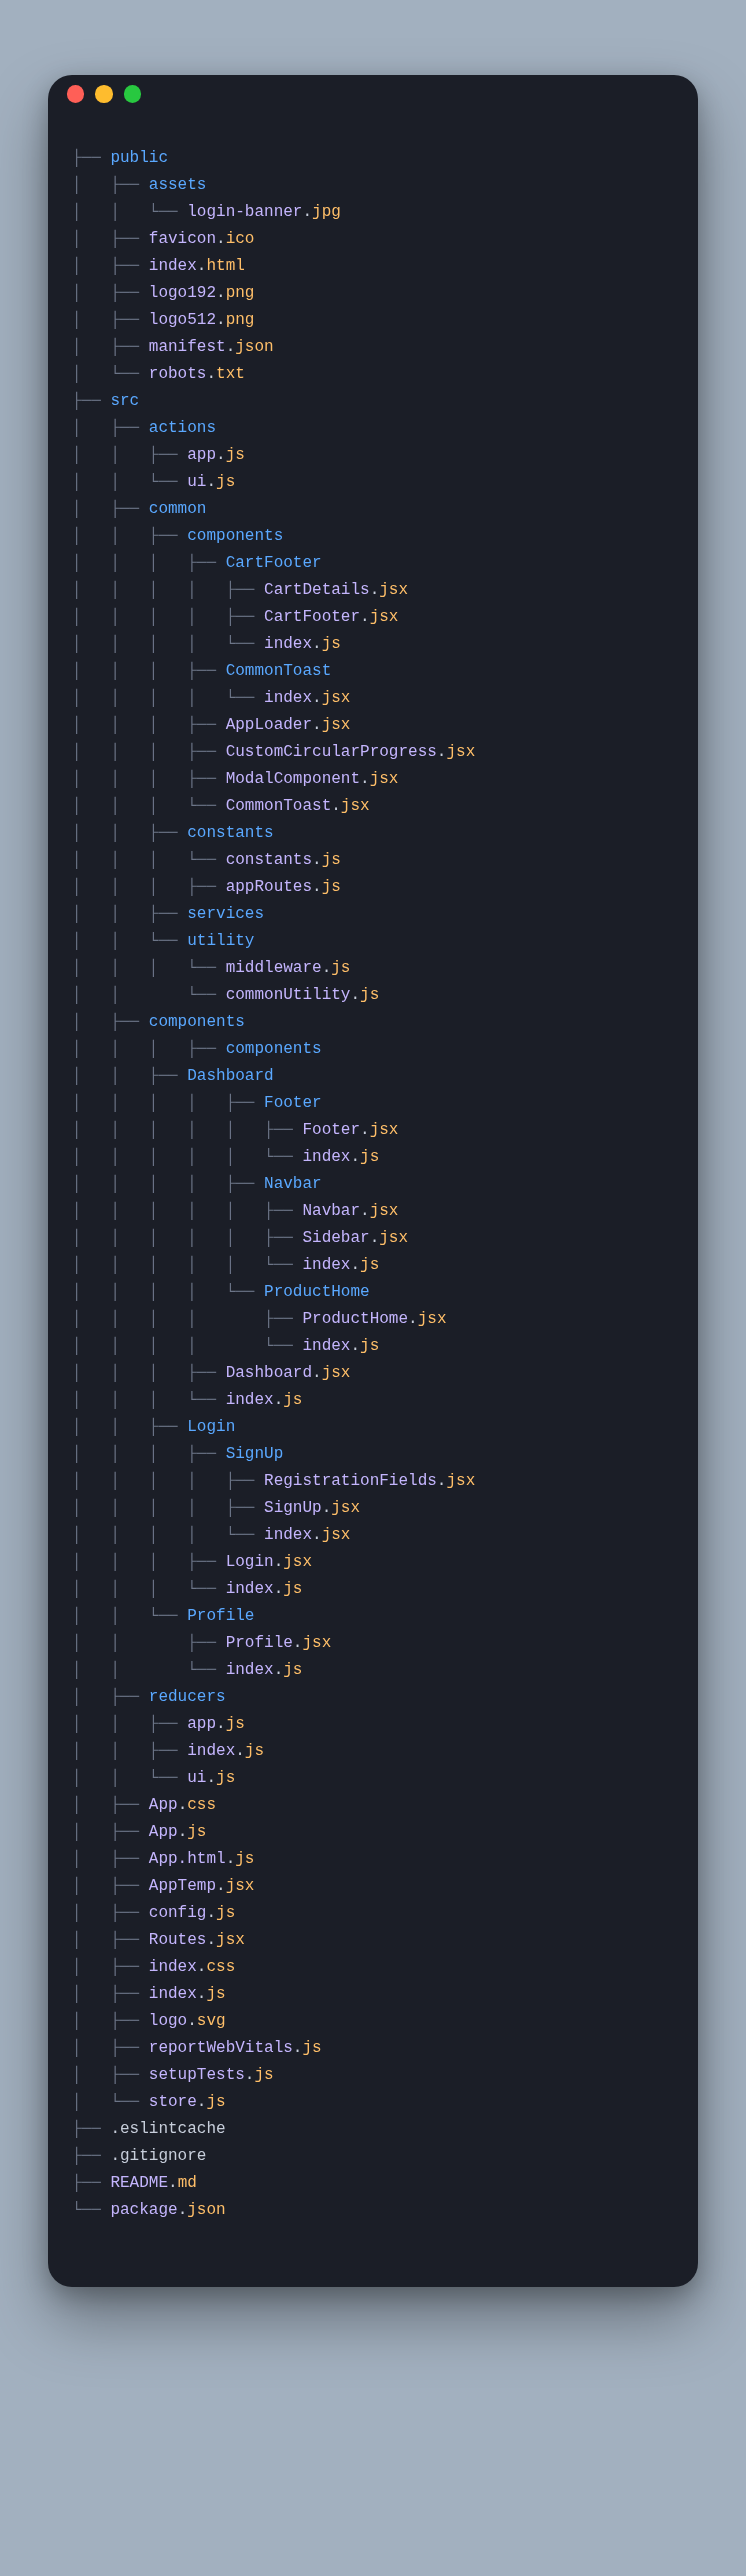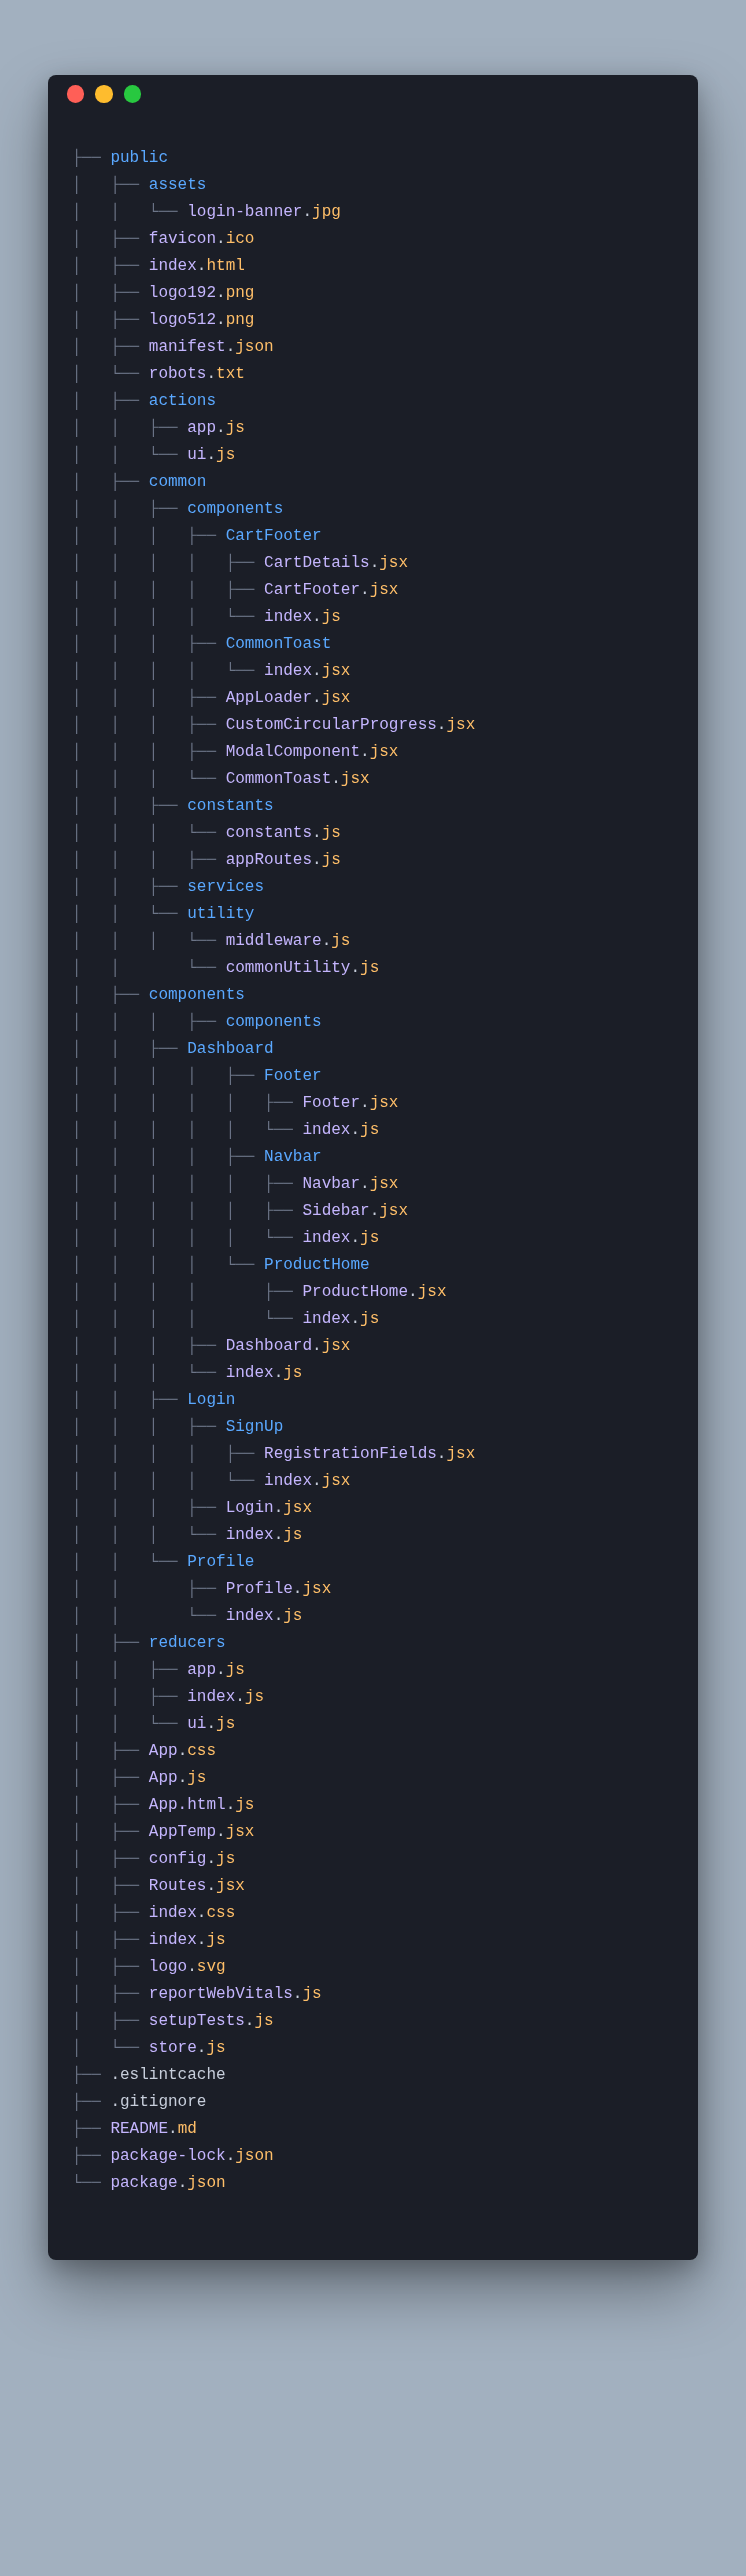--- a/index.html
+++ b/index.html
@@ -12,21 +12,21 @@
     width: 746px;
     min-height: 2576px;
     padding: 75px 48px 87px 48px;
     display: flex;
     justify-content: center;
     align-items: flex-start;
   }
   .terminal {
     width: 651px;
     background: #1b1e27;
-    border-radius: 8px;
+    border-radius: 24px;
     box-shadow: 0 32px 63px rgba(0,0,0,0.35), 0 8px 24px rgba(0,0,0,0.25);
     overflow: hidden;
     display: flex;
     flex-direction: column;
   }
   .titlebar {
     height: 38px;
     display: flex;
     align-items: center;
     padding-left: 19px;
@@ -73,20 +73,21 @@
     <div class="body" id="tree-body">
         <div class="line"><span class="tree">├── </span><span class="dir">public</span></div>
         <div class="line"><span class="tree">│   ├── </span><span class="dir">assets</span></div>
         <div class="line"><span class="tree">│   │   └── </span><span class="stem">login-banner</span><span class="dot-ext">.</span><span class="ext">jpg</span></div>
         <div class="line"><span class="tree">│   ├── </span><span class="stem">favicon</span><span class="dot-ext">.</span><span class="ext">ico</span></div>
         <div class="line"><span class="tree">│   ├── </span><span class="stem">index</span><span class="dot-ext">.</span><span class="ext">html</span></div>
         <div class="line"><span class="tree">│   ├── </span><span class="stem">logo192</span><span class="dot-ext">.</span><span class="ext">png</span></div>
         <div class="line"><span class="tree">│   ├── </span><span class="stem">logo512</span><span class="dot-ext">.</span><span class="ext">png</span></div>
         <div class="line"><span class="tree">│   ├── </span><span class="stem">manifest</span><span class="dot-ext">.</span><span class="ext">json</span></div>
         <div class="line"><span class="tree">│   └── </span><span class="stem">robots</span><span class="dot-ext">.</span><span class="ext">txt</span></div>
+        <div class="line"><span class="tree">├── </span><span class="dir">src</span></div>
         <div class="line"><span class="tree">│   ├── </span><span class="dir">actions</span></div>
         <div class="line"><span class="tree">│   │   ├── </span><span class="stem">app</span><span class="dot-ext">.</span><span class="ext">js</span></div>
         <div class="line"><span class="tree">│   │   └── </span><span class="stem">ui</span><span class="dot-ext">.</span><span class="ext">js</span></div>
         <div class="line"><span class="tree">│   ├── </span><span class="dir">common</span></div>
         <div class="line"><span class="tree">│   │   ├── </span><span class="dir">components</span></div>
         <div class="line"><span class="tree">│   │   │   ├── </span><span class="dir">CartFooter</span></div>
         <div class="line"><span class="tree">│   │   │   │   ├── </span><span class="stem">CartDetails</span><span class="dot-ext">.</span><span class="ext">jsx</span></div>
         <div class="line"><span class="tree">│   │   │   │   ├── </span><span class="stem">CartFooter</span><span class="dot-ext">.</span><span class="ext">jsx</span></div>
         <div class="line"><span class="tree">│   │   │   │   └── </span><span class="stem">index</span><span class="dot-ext">.</span><span class="ext">js</span></div>
         <div class="line"><span class="tree">│   │   │   ├── </span><span class="dir">CommonToast</span></div>
@@ -113,20 +114,21 @@
         <div class="line"><span class="tree">│   │   │   │   │   ├── </span><span class="stem">Sidebar</span><span class="dot-ext">.</span><span class="ext">jsx</span></div>
         <div class="line"><span class="tree">│   │   │   │   │   └── </span><span class="stem">index</span><span class="dot-ext">.</span><span class="ext">js</span></div>
         <div class="line"><span class="tree">│   │   │   │   └── </span><span class="dir">ProductHome</span></div>
         <div class="line"><span class="tree">│   │   │   │       ├── </span><span class="stem">ProductHome</span><span class="dot-ext">.</span><span class="ext">jsx</span></div>
         <div class="line"><span class="tree">│   │   │   │       └── </span><span class="stem">index</span><span class="dot-ext">.</span><span class="ext">js</span></div>
         <div class="line"><span class="tree">│   │   │   ├── </span><span class="stem">Dashboard</span><span class="dot-ext">.</span><span class="ext">jsx</span></div>
         <div class="line"><span class="tree">│   │   │   └── </span><span class="stem">index</span><span class="dot-ext">.</span><span class="ext">js</span></div>
         <div class="line"><span class="tree">│   │   ├── </span><span class="dir">Login</span></div>
         <div class="line"><span class="tree">│   │   │   ├── </span><span class="dir">SignUp</span></div>
         <div class="line"><span class="tree">│   │   │   │   ├── </span><span class="stem">RegistrationFields</span><span class="dot-ext">.</span><span class="ext">jsx</span></div>
+        <div class="line"><span class="tree">│   │   │   │   ├── </span><span class="stem">SignUp</span><span class="dot-ext">.</span><span class="ext">jsx</span></div>
         <div class="line"><span class="tree">│   │   │   │   └── </span><span class="stem">index</span><span class="dot-ext">.</span><span class="ext">jsx</span></div>
         <div class="line"><span class="tree">│   │   │   ├── </span><span class="stem">Login</span><span class="dot-ext">.</span><span class="ext">jsx</span></div>
         <div class="line"><span class="tree">│   │   │   └── </span><span class="stem">index</span><span class="dot-ext">.</span><span class="ext">js</span></div>
         <div class="line"><span class="tree">│   │   └── </span><span class="dir">Profile</span></div>
         <div class="line"><span class="tree">│   │       ├── </span><span class="stem">Profile</span><span class="dot-ext">.</span><span class="ext">jsx</span></div>
         <div class="line"><span class="tree">│   │       └── </span><span class="stem">index</span><span class="dot-ext">.</span><span class="ext">js</span></div>
         <div class="line"><span class="tree">│   ├── </span><span class="dir">reducers</span></div>
         <div class="line"><span class="tree">│   │   ├── </span><span class="stem">app</span><span class="dot-ext">.</span><span class="ext">js</span></div>
         <div class="line"><span class="tree">│   │   ├── </span><span class="stem">index</span><span class="dot-ext">.</span><span class="ext">js</span></div>
         <div class="line"><span class="tree">│   │   └── </span><span class="stem">ui</span><span class="dot-ext">.</span><span class="ext">js</span></div>
@@ -138,18 +140,17 @@
         <div class="line"><span class="tree">│   ├── </span><span class="stem">Routes</span><span class="dot-ext">.</span><span class="ext">jsx</span></div>
         <div class="line"><span class="tree">│   ├── </span><span class="stem">index</span><span class="dot-ext">.</span><span class="ext">css</span></div>
         <div class="line"><span class="tree">│   ├── </span><span class="stem">index</span><span class="dot-ext">.</span><span class="ext">js</span></div>
         <div class="line"><span class="tree">│   ├── </span><span class="stem">logo</span><span class="dot-ext">.</span><span class="ext">svg</span></div>
         <div class="line"><span class="tree">│   ├── </span><span class="stem">reportWebVitals</span><span class="dot-ext">.</span><span class="ext">js</span></div>
         <div class="line"><span class="tree">│   ├── </span><span class="stem">setupTests</span><span class="dot-ext">.</span><span class="ext">js</span></div>
         <div class="line"><span class="tree">│   └── </span><span class="stem">store</span><span class="dot-ext">.</span><span class="ext">js</span></div>
         <div class="line"><span class="tree">├── </span><span class="plain">.eslintcache</span></div>
         <div class="line"><span class="tree">├── </span><span class="plain">.gitignore</span></div>
         <div class="line"><span class="tree">├── </span><span class="stem">README</span><span class="dot-ext">.</span><span class="ext">md</span></div>
-        <div class="line"><span class="tree">├── </span><span class="stem">package-lock</span><span class="dot-ext">.</span><span class="ext">json</span></div>
         <div class="line"><span class="tree">└── </span><span class="stem">package</span><span class="dot-ext">.</span><span class="ext">json</span></div>
       </div>
   </div>
 </div>
 
 
 </body></html>

